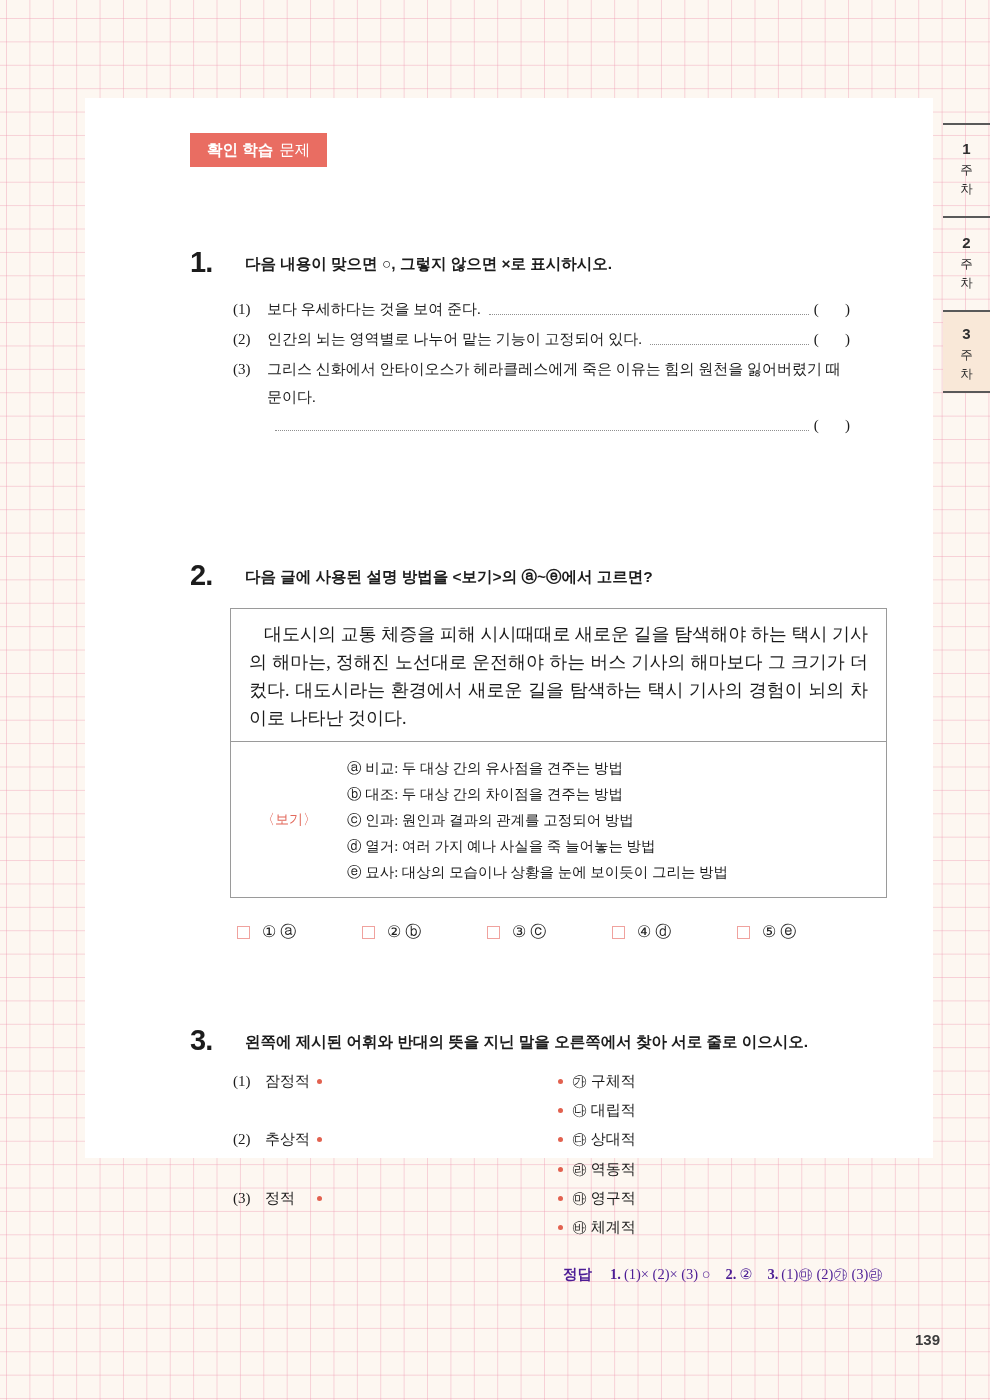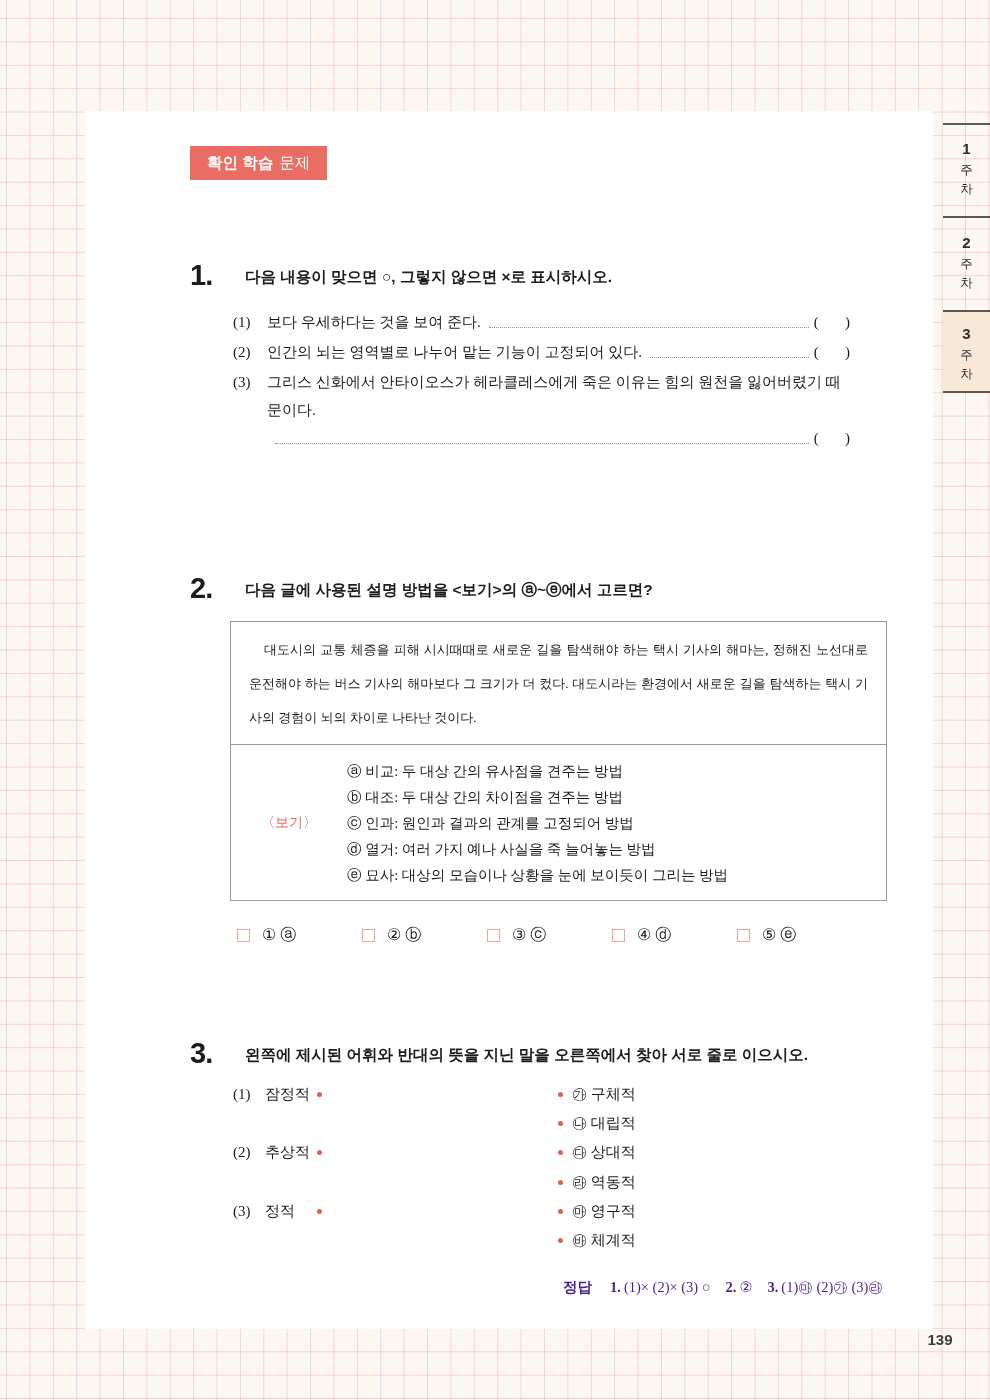--- a/index.html
+++ b/index.html
@@ -10,21 +10,21 @@
     background-image:
       linear-gradient(to right, rgba(238,150,175,0.40) 1px, transparent 1px),
       linear-gradient(to bottom, rgba(238,150,175,0.40) 1px, transparent 1px);
     background-size:23.4px 23.4px;
     background-position:6px 18px;
     font-family:"Liberation Sans", sans-serif;
     color:#1c1c1c;
   }
 
   .page {
-    position:absolute; left:85px; top:111px; width:848px; height:1218px;
+    position:absolute; left:85px; top:98px; width:848px; height:1060px;
     background:#ffffff;
   }
 
   
   .badge {
     position:absolute; left:105px; top:35px; height:34px;
     display:inline-flex; align-items:center; gap:6px;
     padding:0 17px; background:#e96d62; color:#fff; font-size:15.5px;
   }
   .badge .b1 { font-weight:700; }
@@ -38,22 +38,22 @@
   }
   #tab1 { top:123px; height:93px; border-top:2px solid #595959; padding-top:15px; }
   #tab2 { top:216px; height:94px; border-top:2px solid #595959; padding-top:16px; }
   #tab3 { top:310px; height:83px; border-top:2px solid #595959; border-bottom:2px solid #595959;
           background:#f9e8d8; padding-top:13px; }
   .tab-num { font-size:15px; font-weight:700; line-height:18px; margin-bottom:3px; }
   .tab-label { width:15px; font-size:12.5px; line-height:19px; word-break:break-all; text-align:center; }
 
   
   .page-num {
-    position:absolute; left:916px; top:1331px; width:48px;
-    font-size:15px; font-weight:700; color:#3c3c3c; text-align:center;
+    position:absolute; left:892px; top:1331px; width:48px;
+    font-size:15px; font-weight:700; color:#3c3c3c; text-align:right;
   }
 
   
   .qblock { position:absolute; left:105px; width:672px; }
   #q1 { top:147px; }
   #q2 { top:460px; }
   #q3 { top:925px; }
 
   .q-head { display:flex; align-items:flex-start; }
   .q-num { width:43px; font-size:29px; font-weight:700; line-height:34px; letter-spacing:-1px; }
@@ -70,21 +70,21 @@
   .leader-line > span { line-height:28px; }
   .leader { flex:1; border-bottom:1.5px dotted #8f8f8f; margin:0 5px 8px 8px; }
   .slot { white-space:pre; line-height:28px; }
 
   
   .qbox {
     margin-left:40px; width:657px; border:1px solid #9a9a9a; background:#fff;
     font-family:"Liberation Serif", serif; color:#1a1a1a;
   }
   .passage-box { margin-top:16px; padding:11px 18px 9px; }
-  .passage { font-size:13px; line-height:34px; text-indent:15px; text-align:justify; word-break:break-all; }
+  .passage { font-size:18px; line-height:28px; text-indent:15px; text-align:justify; word-break:break-all; }
   .bogi-box { margin-top:-1px; display:flex; padding:13px 20px 12px 30px; }
   .bogi-label { width:62px; flex:none; align-self:center; color:#e2695c; font-size:14px; }
   .bogi-list { flex:1; margin-left:24px; }
   .bogi-item { font-size:14.5px; line-height:26px; }
 
   
   .options { display:flex; margin-top:24px; margin-left:47px; }
   .option { width:130px; display:flex; align-items:center; gap:12px; cursor:default; }
   .checkbox { width:13px; height:13px; border:1.5px solid #f0a29e; background:#fff; flex:none; }
   .option-label { font-family:"Liberation Serif", serif; font-size:16px; color:#222; }

